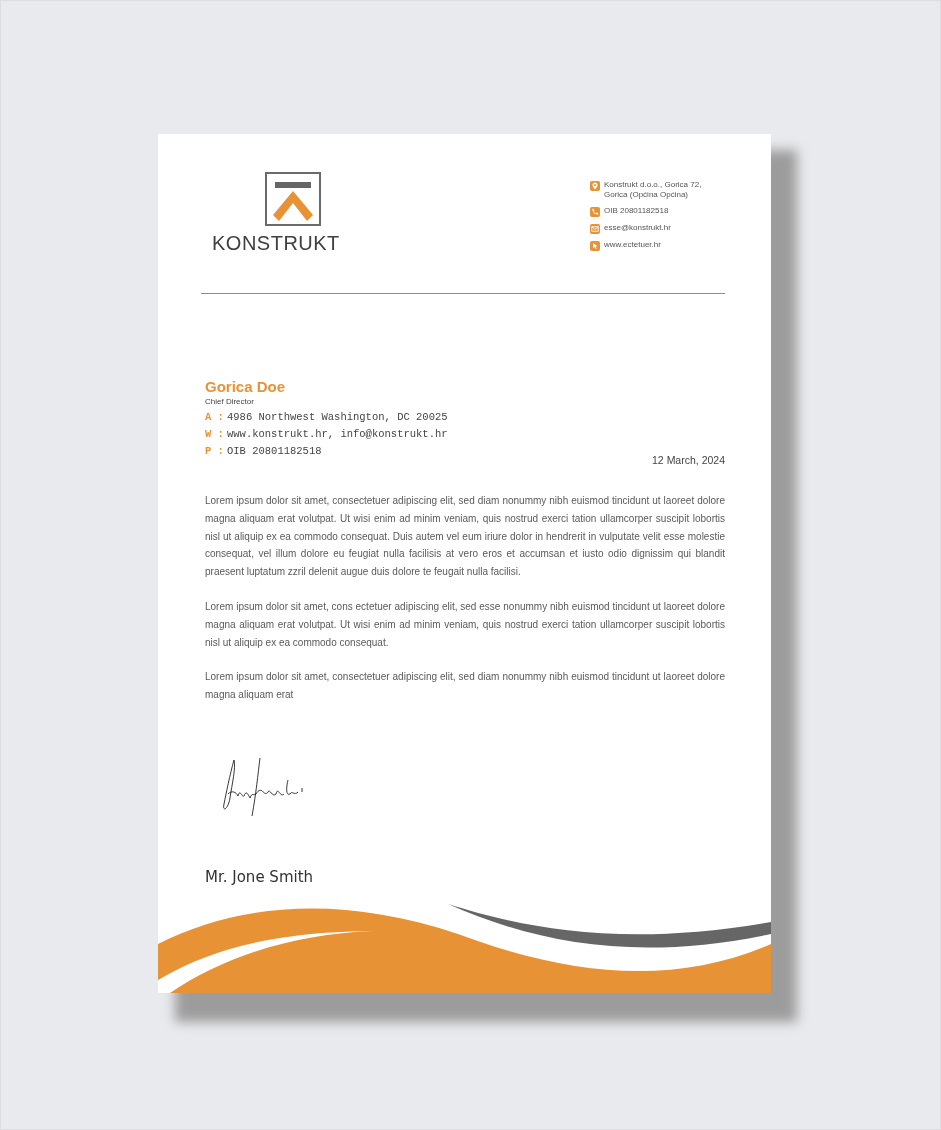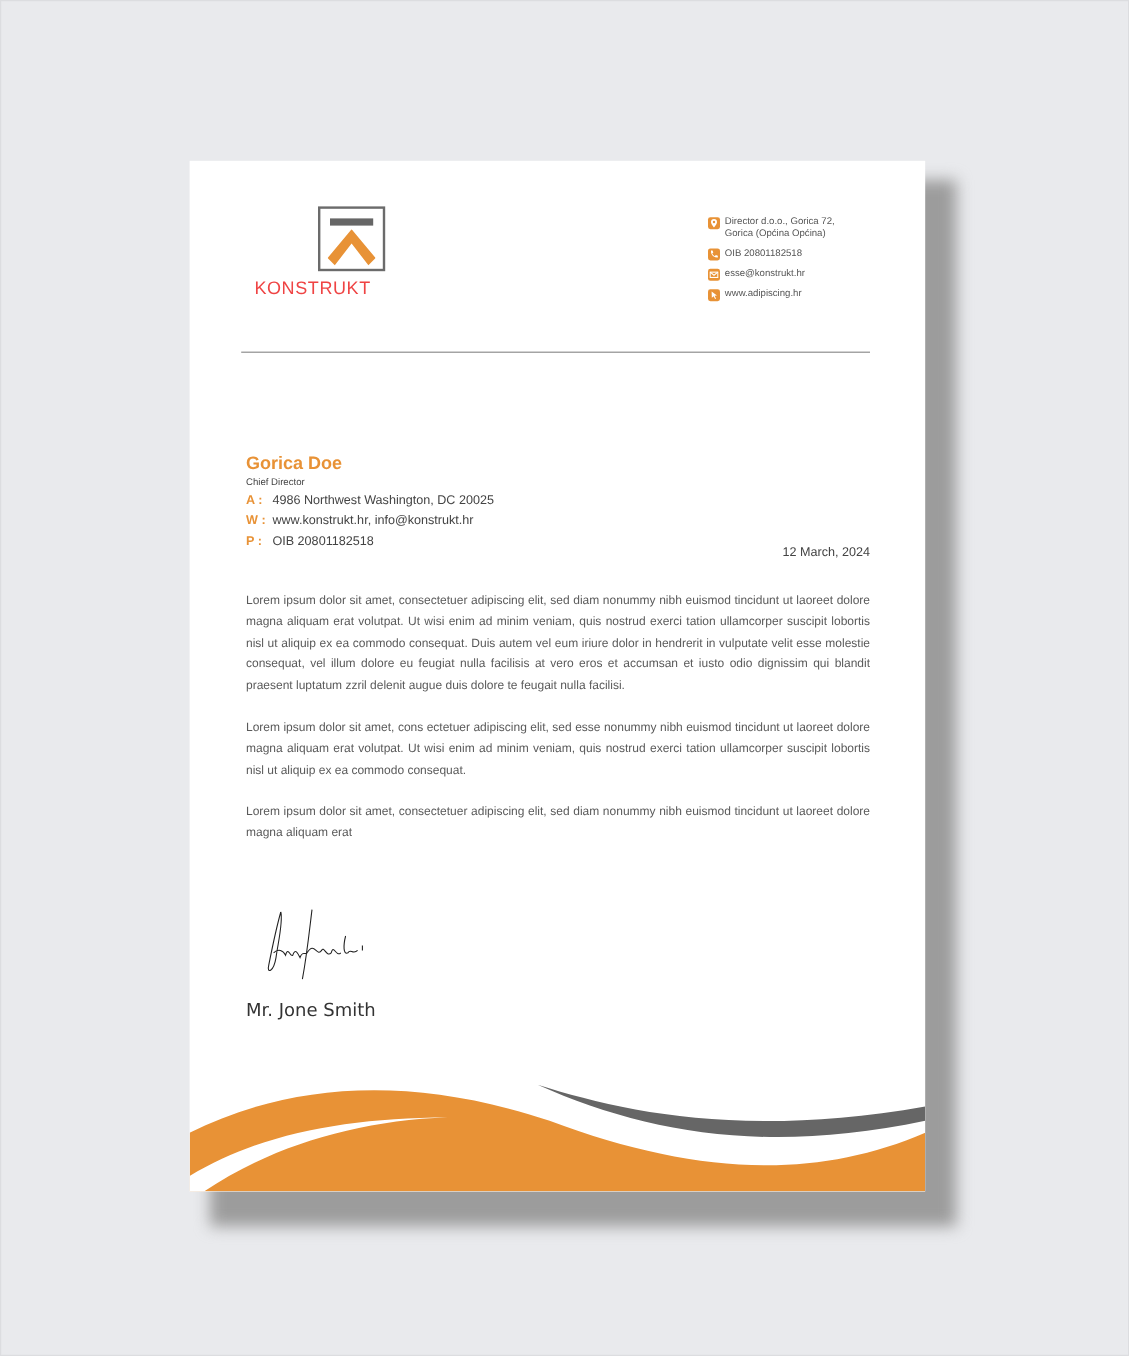--- a/index.html
+++ b/index.html
@@ -18,44 +18,44 @@
     background:#ffffff; overflow:hidden;
   }
   .logo { position:absolute; left:54px; top:38px; width:166px; height:90px; }
   .logo-box {
     position:absolute; left:53px; top:0; width:56px; height:54px;
     border:2px solid #6b6b6b; box-sizing:border-box;
   }
   .logo-bar { position:absolute; left:8px; top:8px; width:36px; height:6px; background:#666; }
   .logo-text {
     position:absolute; left:0; top:60px; font-family:"Liberation Sans", sans-serif;
-    font-size:15px; color:#ef4444; letter-spacing:0.5px;
+    font-size:20px; color:#404040; letter-spacing:0.5px;
   }
   .contact { position:absolute; left:432px; top:46px; width:170px; }
   .contact-row { display:flex; align-items:flex-start; margin-bottom:6px; }
   .cicon {
     width:10px; height:10px; background:#e89236; border-radius:2px; margin-right:4px; margin-top:1px;
     flex:0 0 10px; position:relative;
   }
   .cicon svg { position:absolute; left:1px; top:1px; width:8px; height:8px; }
   .ctext { font-size:8px; color:#555; line-height:10px; font-family:"Liberation Sans", sans-serif; }
   .divider { position:absolute; left:43px; top:159px; width:524px; height:1px; background:#8e8e8e; }
   .recipient { position:absolute; left:47px; top:244px; }
   .rname { font-size:15px; color:#e89236; font-weight:bold; font-family:"Liberation Sans", sans-serif; }
   .rtitle { font-size:8px; color:#444; margin-top:2px; font-family:"Liberation Sans", sans-serif; }
-  .rline { font-size:10.5px; color:#444; margin-top:5px; font-family:Liberation Sans, sans-serif; }
+  .rline { font-size:10.5px; color:#444; margin-top:5px; font-family:Liberation Mono, monospace; }
   .rlabel { color:#e89236; font-weight:bold; display:inline-block; width:22px; }
   .date { position:absolute; right:46px; top:320px; font-size:10.5px; color:#444; font-family:"Liberation Sans", sans-serif; }
   .body { position:absolute; left:47px; top:358px; width:520px; }
   .para {
     font-size:10px; line-height:17.8px; color:#5a5a5a; text-align:justify; margin:0 0 17px 0;
     font-family:"Liberation Sans", sans-serif;
   }
   .signature { position:absolute; left:58px; top:620px; width:120px; height:70px; }
-  .signer { position:absolute; left:47px; top:699px; font-size:15px; color:#333; font-family:"DejaVu Sans", sans-serif; }
+  .signer { position:absolute; left:47px; top:734px; font-size:15px; color:#333; font-family:"DejaVu Sans", sans-serif; }
   .waves { position:absolute; left:0; top:770px; width:613px; height:89px; }
 </style>
 </head>
 <body>
 
 <div class="outer-frame"></div>
 <div class="shadow"></div>
 
 <div class="page">
 
@@ -70,21 +70,21 @@
   </div>
 
   <div class="contact">
     <div class="contact-row">
       <span class="cicon">
         <svg viewBox="0 0 8 8">
             <path d="M4 0.5a2.5 2.5 0 0 1 2.5 2.5c0 2-2.5 4.5-2.5 4.5S1.5 5 1.5 3A2.5 2.5 0 0 1 4 0.5z" fill="#fff"></path>
             <circle cx="4" cy="3" r="1" fill="#e89236"></circle>
           </svg>
       </span>
-      <span class="ctext"><span>Director d.o.o., Gorica 72,</span><br><span>Gorica (Općina Općina)</span></span>
+      <span class="ctext"><span>Konstrukt d.o.o., Gorica 72,</span><br><span>Gorica (Općina Općina)</span></span>
     </div>
     <div class="contact-row">
       <span class="cicon">
         <svg viewBox="0 0 8 8">
             <path d="M1.5 0.8l1.3 0 0.6 1.7-0.9 0.8c0.5 1 1.2 1.7 2.2 2.2l0.8-0.9 1.7 0.6 0 1.3c-3.5 0.3-6-2.2-5.7-5.7z" fill="#fff"></path>
           </svg>
       </span>
       <span class="ctext">OIB 20801182518</span>
     </div>
     <div class="contact-row">
@@ -95,21 +95,21 @@
           </svg>
       </span>
       <span class="ctext">esse@konstrukt.hr</span>
     </div>
     <div class="contact-row">
       <span class="cicon">
         <svg viewBox="0 0 8 8">
             <path d="M2 1l4.5 3.2-2 0.3 1.2 2.2-0.8 0.4-1.2-2.2-1.5 1.3z" fill="#fff"></path>
           </svg>
       </span>
-      <span class="ctext">www.adipiscing.hr</span>
+      <span class="ctext">www.ectetuer.hr</span>
     </div>
   </div>
 
   <div class="divider"></div>
 
   <div class="recipient">
     <div class="rname">Gorica Doe</div>
     <div class="rtitle">Chief Director</div>
     <div class="rline"><span class="rlabel">A  :</span><span>4986 Northwest Washington, DC 20025</span></div>
     <div class="rline"><span class="rlabel">W :</span><span>www.konstrukt.hr,  info@konstrukt.hr</span></div>

